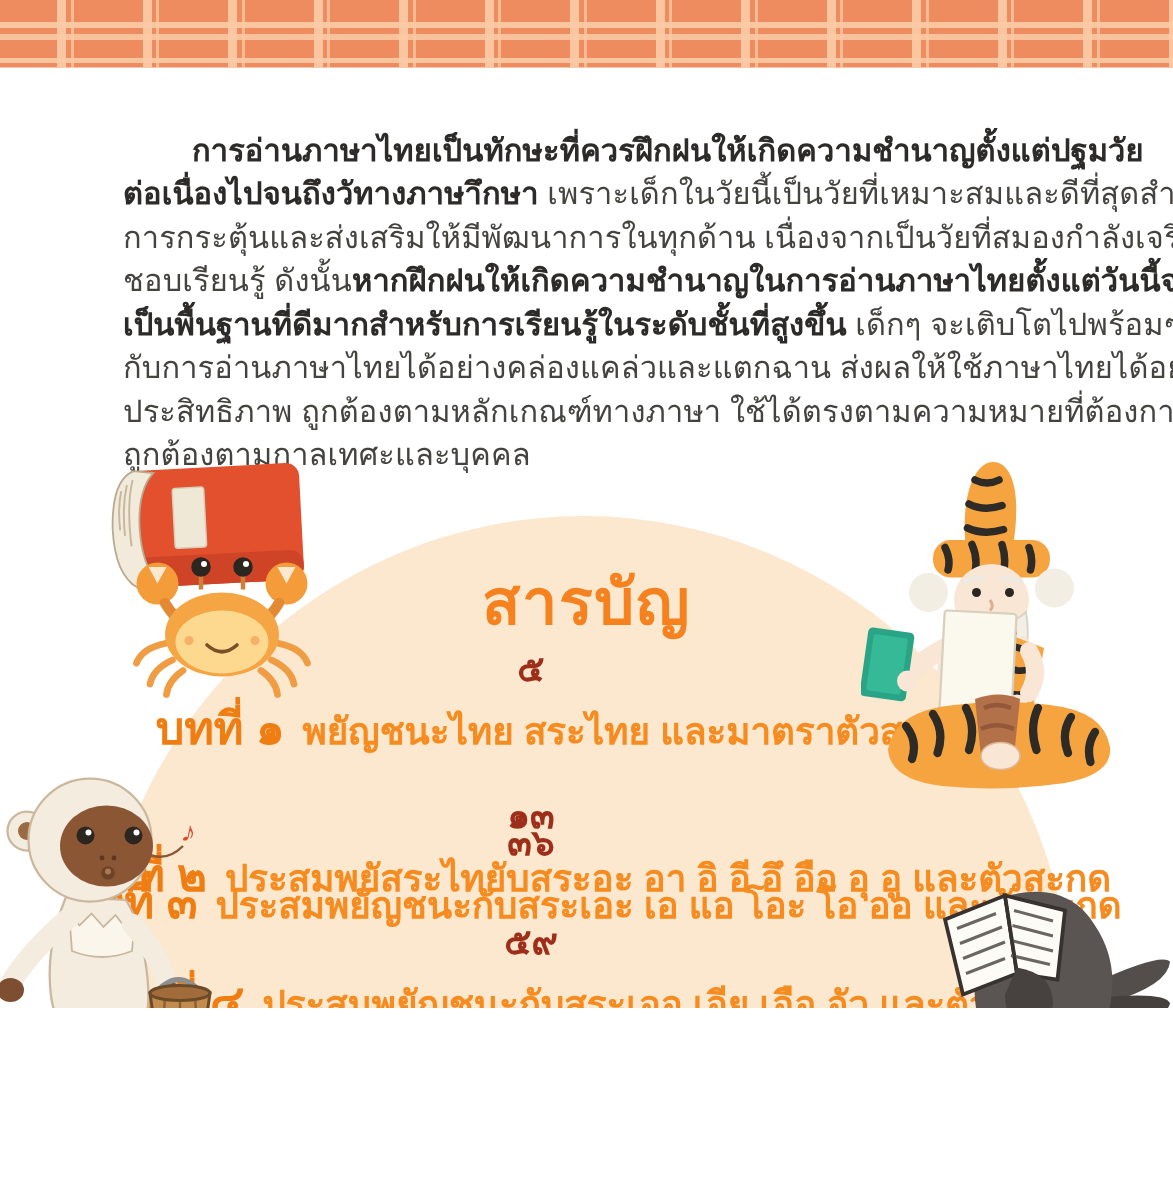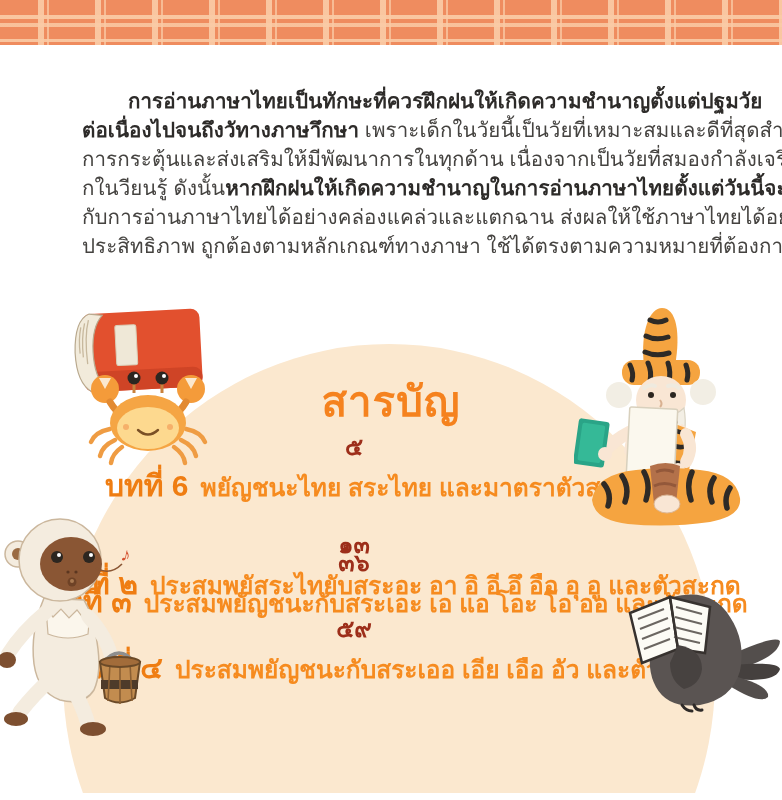--- a/index.html
+++ b/index.html
@@ -1,17 +1,17 @@
 <!DOCTYPE html>
 <html lang="th"><head>
 <meta charset="utf-8">
 <style>
   html,body{margin:0;padding:0;background:#ffffff;}
   #page{
-    position:relative;width:782px;height:793px;overflow:hidden;background:#ffffff;
+    position:relative;width:782px;height:672px;overflow:hidden;background:#ffffff;
     font-family:"Liberation Sans","DejaVu Sans",sans-serif;
   }
   
   .plaid{
     position:absolute;top:0;left:0;width:782px;height:45px;z-index:4;
     background-color:#ef8c5f;
     background-image:
       repeating-linear-gradient(90deg,
         rgba(250,203,166,0) 0 38px, rgba(250,203,166,.92) 38px 44px,
         rgba(250,203,166,0) 44px 47px, rgba(250,203,166,.75) 47px 49px,
@@ -59,33 +59,35 @@
 <body>
 
 <div id="page">
 
   <div class="plaid"></div>
 
   <div class="intro">
     <div class="ln indent"><span class="b">การอ่านภาษาไทยเป็นทักษะที่ควรฝึกฝนให้เกิดความชำนาญตั้งแต่ปฐมวัย</span></div>
     <div class="ln"><span class="b">ต่อเนื่องไปจนถึงวัทางภาษาึกษา</span><span class="n"> เพราะเด็กในวัยนี้เป็นวัยที่เหมาะสมและดีที่สุดสำหรับ</span></div>
     <div class="ln"><span class="n">การกระตุ้นและส่งเสริมให้มีพัฒนาการในทุกด้าน เนื่องจากเป็นวัยที่สมองกำลังเจริญเติบโต</span></div>
-    <div class="ln"><span class="n">กในวียนรู้ ดังนั้น</span><span class="b">หากฝึกฝนให้เกิดความชำนาญในการอ่านภาษาไทยตั้งแต่วันนี้จะ</span></div>
+    <div class="ln"><span class="n">ชอบเรียนรู้ ดังนั้น</span><span class="b">หากฝึกฝนให้เกิดความชำนาญในการอ่านภาษาไทยตั้งแต่วันนี้จะ</span></div>
+    <div class="ln"><span class="b">เป็นพื้นฐานที่ดีมากสำหรับการเรียนรู้ในระดับชั้นที่สูงขึ้น</span><span class="n"> เด็กๆ จะเติบโตไปพร้อมๆ</span></div>
     <div class="ln"><span class="n">กับการอ่านภาษาไทยได้อย่างคล่องแคล่วและแตกฉาน ส่งผลให้ใช้ภาษาไทยได้อย่างมี</span></div>
     <div class="ln"><span class="n">ประสิทธิภาพ ถูกต้องตามหลักเกณฑ์ทางภาษา ใช้ได้ตรงตามความหมายที่ต้องการสื่อสาร</span></div>
+    <div class="ln"><span class="n">ถูกต้องตามกาลเทศะและบุคคล</span></div>
   </div>
 
   <div class="circle"></div>
 
   <h1 class="toc-title">สารบัญ</h1>
 
   <div class="toc">
     <div class="entry e1">
       <div class="pnum">๕</div>
-      <div class="cline"><span class="chap">บทที่ 6</span><span class="desc">พยัญชนะไทย สระไทย และมาตราตัวสะกดไทย</span></div>
+      <div class="cline"><span class="chap">บทที่ ๑</span><span class="desc">พยัญชนะไทย สระไทย และมาตราตัวสะกดไทย</span></div>
     </div>
     <div class="entry e2">
       <div class="pnum">๑๓</div>
       <div class="cline"><span class="chap">บทที่ ๒</span><span class="desc">ประสมพยัสระไทยับสระอะ อา อิ อี อึ อือ อุ อู และตัวสะกด</span></div>
     </div>
     <div class="entry e3">
       <div class="pnum">๓๖</div>
       <div class="cline"><span class="chap">บทที่ ๓</span><span class="desc">ประสมพยัญชนะกับสระเอะ เอ แอ โอะ โอ ออ และตัวสะกด</span></div>
     </div>
     <div class="entry e4">

